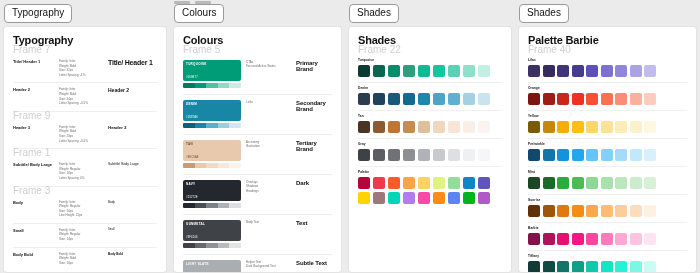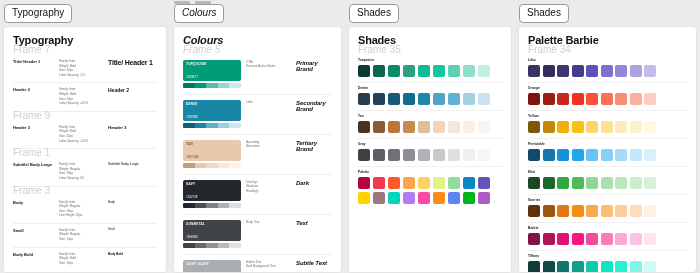--- a/index.html
+++ b/index.html
@@ -5,21 +5,21 @@
   html,body{margin:0;padding:0;}
   body{
     width:700px;height:273px;overflow:hidden;
     background:#ebebeb;
     font-family:"Liberation Sans",sans-serif;
     -webkit-font-smoothing:antialiased;
   }
   .stage{position:relative;width:700px;height:273px;display:flex;}
   .panel{position:relative;box-sizing:border-box;}
   .panel-typo{width:170px;}
-  .panel-col{width:175px;font-style:italic;}
+  .panel-col{width:175px;}
   .panel-sh{width:170px;}
   .panel-pal{width:185px;}
 
   
   .chrome{position:absolute;top:1px;left:4px;display:flex;gap:5px;}
   .chrome span{display:block;height:3px;width:16px;background:#b9b9b9;border-radius:1px;font-size:0;}
 
   .tab{
     display:inline-block;margin:4px 0 0 4px;padding:2px 7px 3px;
     background:#fff;border:1px solid #9a9a9a;border-radius:4px;
@@ -257,21 +257,21 @@
           </div>
       </div>
     </div>
   </div>
 
   <div class="panel panel-sh">
     <div class="tab">Shades</div>
     <div class="card">
       <div class="card-inner">
         <div class="bigtitle">Shades</div>
-        <div class="frame">Frame 35</div>
+        <div class="frame">Frame 22</div>
         <div id="shade-groups">
             <div class="shrow">
               <div class="shname">Turquoise</div>
               <div class="shline">
                 <div class="sw" style="background: rgb(12, 59, 51);"></div>
                 <div class="sw" style="background: rgb(10, 101, 81);"></div>
                 <div class="sw" style="background: rgb(13, 138, 106);"></div>
                 <div class="sw" style="background: rgb(46, 158, 127);"></div>
                 <div class="sw" style="background: rgb(17, 184, 148);"></div>
                 <div class="sw" style="background: rgb(18, 199, 158);"></div>
@@ -350,21 +350,21 @@
           </div>
       </div>
     </div>
   </div>
 
   <div class="panel panel-pal">
     <div class="tab">Shades</div>
     <div class="card">
       <div class="card-inner">
         <div class="bigtitle">Palette Barbie</div>
-        <div class="frame">Frame 34</div>
+        <div class="frame">Frame 40</div>
         <div id="palette-groups">
             <div class="shrow">
               <div class="shname">Lilac</div>
               <div class="shline">
                 <div class="sw" style="background: rgb(60, 50, 99);"></div>
                 <div class="sw" style="background: rgb(54, 43, 94);"></div>
                 <div class="sw" style="background: rgb(63, 52, 118);"></div>
                 <div class="sw" style="background: rgb(70, 60, 140);"></div>
                 <div class="sw" style="background: rgb(93, 80, 184);"></div>
                 <div class="sw" style="background: rgb(125, 112, 206);"></div>

